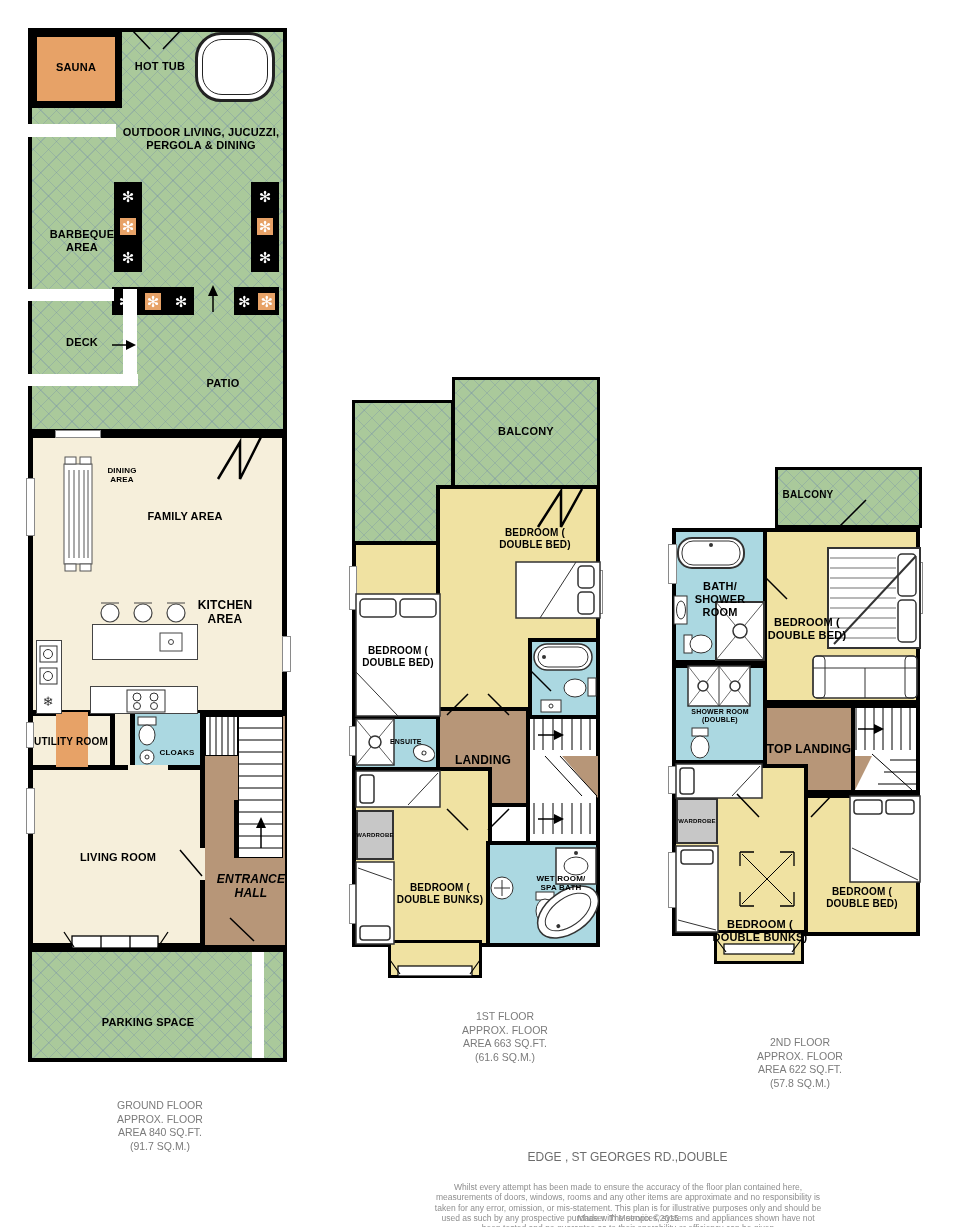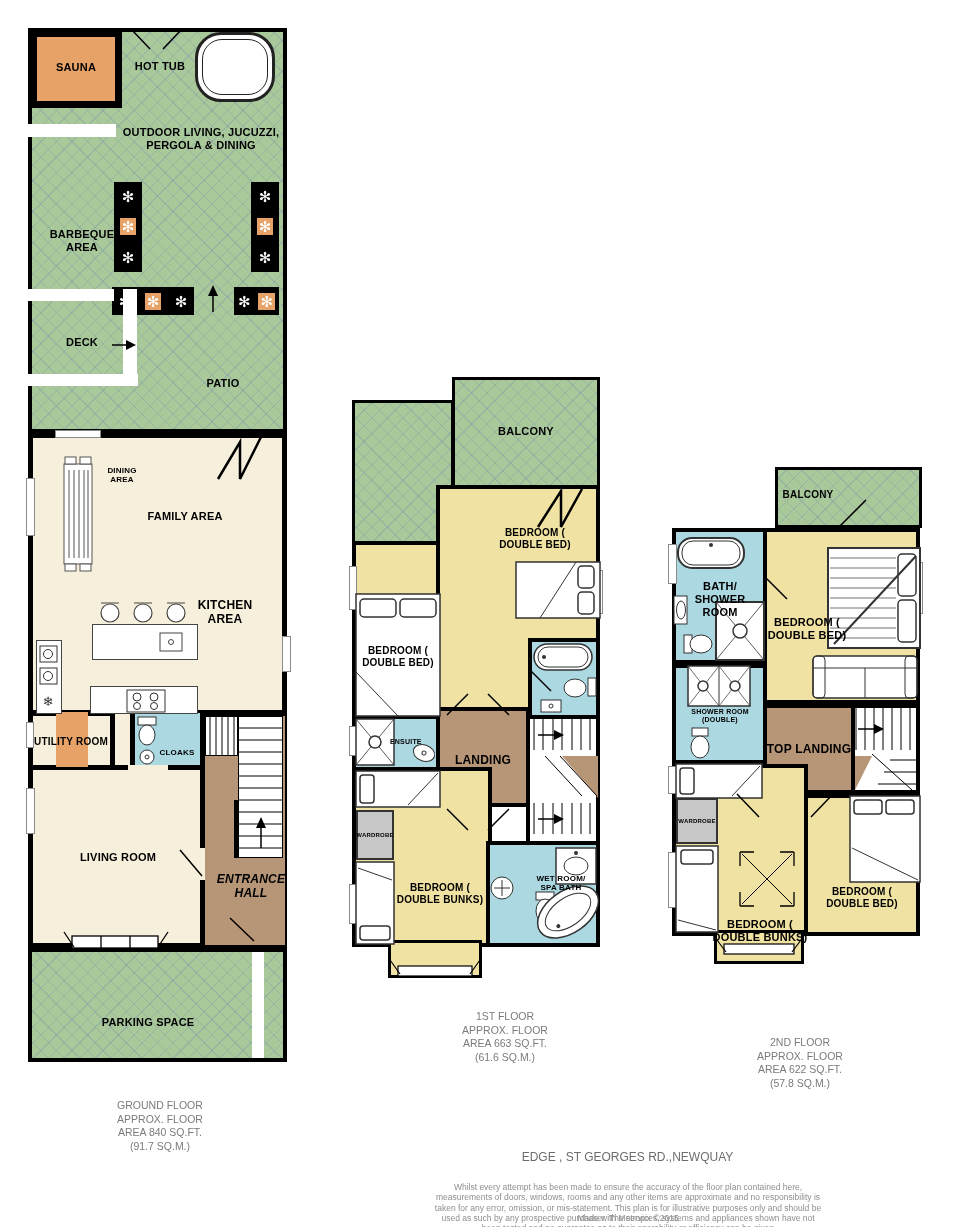--- a/index.html
+++ b/index.html
@@ -454,17 +454,17 @@
   <div class="lbl s6" style="left:674px;top:818px;width:46px;">WARDROBE</div>
   <div class="lbl s9" style="left:700px;top:918px;width:120px;">BEDROOM (
 DOUBLE BUNKS)</div>
   <div class="lbl s10" style="left:806px;top:886px;width:112px;">BEDROOM (
 DOUBLE BED)</div>
   <div class="areaLbl" style="left:725px;top:1036px;width:150px;">2ND FLOOR
 APPROX. FLOOR
 AREA 622 SQ.FT.
 (57.8 SQ.M.)</div>
 
-  <div class="footer" style="left:425px;top:1150px;width:405px;font-size:12px;">EDGE , ST GEORGES RD.,NEWQUAY</div>
+  <div class="footer" style="left:425px;top:1150px;width:405px;font-size:12px;">EDGE , ST GEORGES RD.,DOUBLE</div>
   <div class="footer" style="left:432px;top:1182px;width:392px;font-size:8.5px;line-height:1.22;color:#8f8f8f;">Whilst every attempt has been made to ensure the accuracy of the floor plan contained here, measurements of doors, windows, rooms and any other items are approximate and no responsibility is taken for any error, omission, or mis-statement. This plan is for illustrative purposes only and should be used as such by any prospective purchaser. The services, systems and appliances shown have not been tested and no guarantee as to their operability or efficiency can be given</div>
   <div class="footer" style="left:432px;top:1213px;width:392px;font-size:8.5px;color:#8f8f8f;">Made with Metropix ©2015</div>
 
 </div>
 
 </body></html>

